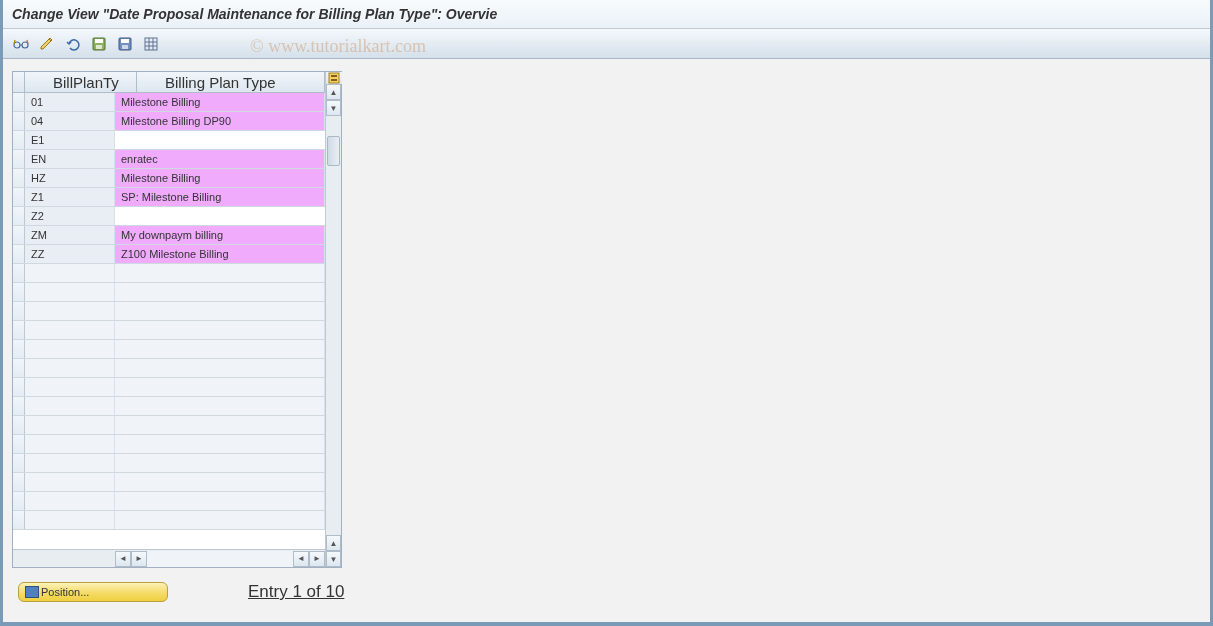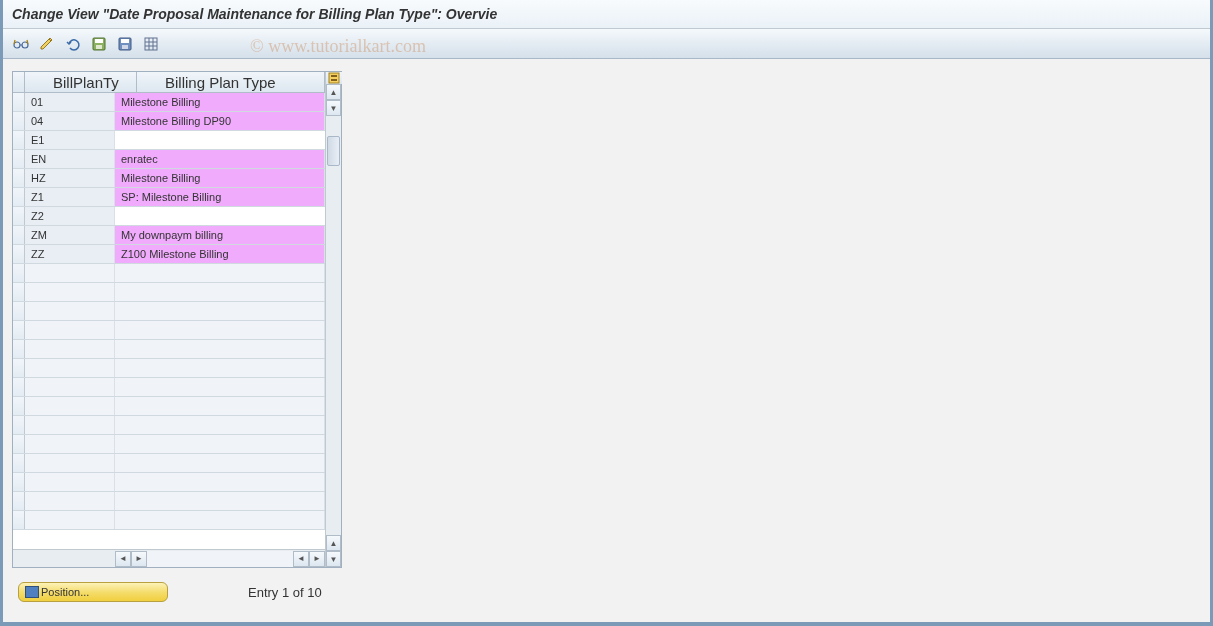--- a/index.html
+++ b/index.html
@@ -182,21 +182,22 @@
       color: #333;
     }
     .pos-icon {
       width: 14px;
       height: 12px;
       background: #5080c0;
       border: 1px solid #305080;
     }
     .entry-text {
       color: #333;
-      font-size: 13px;
+      font-size: 17px;
+      text-decoration: underline;
     }
     .watermark {
       position: absolute;
       top: 36px;
       left: 250px;
       color: rgba(200, 120, 60, 0.35);
       font-size: 18px;
       font-family: serif;
       pointer-events: none;
     }

